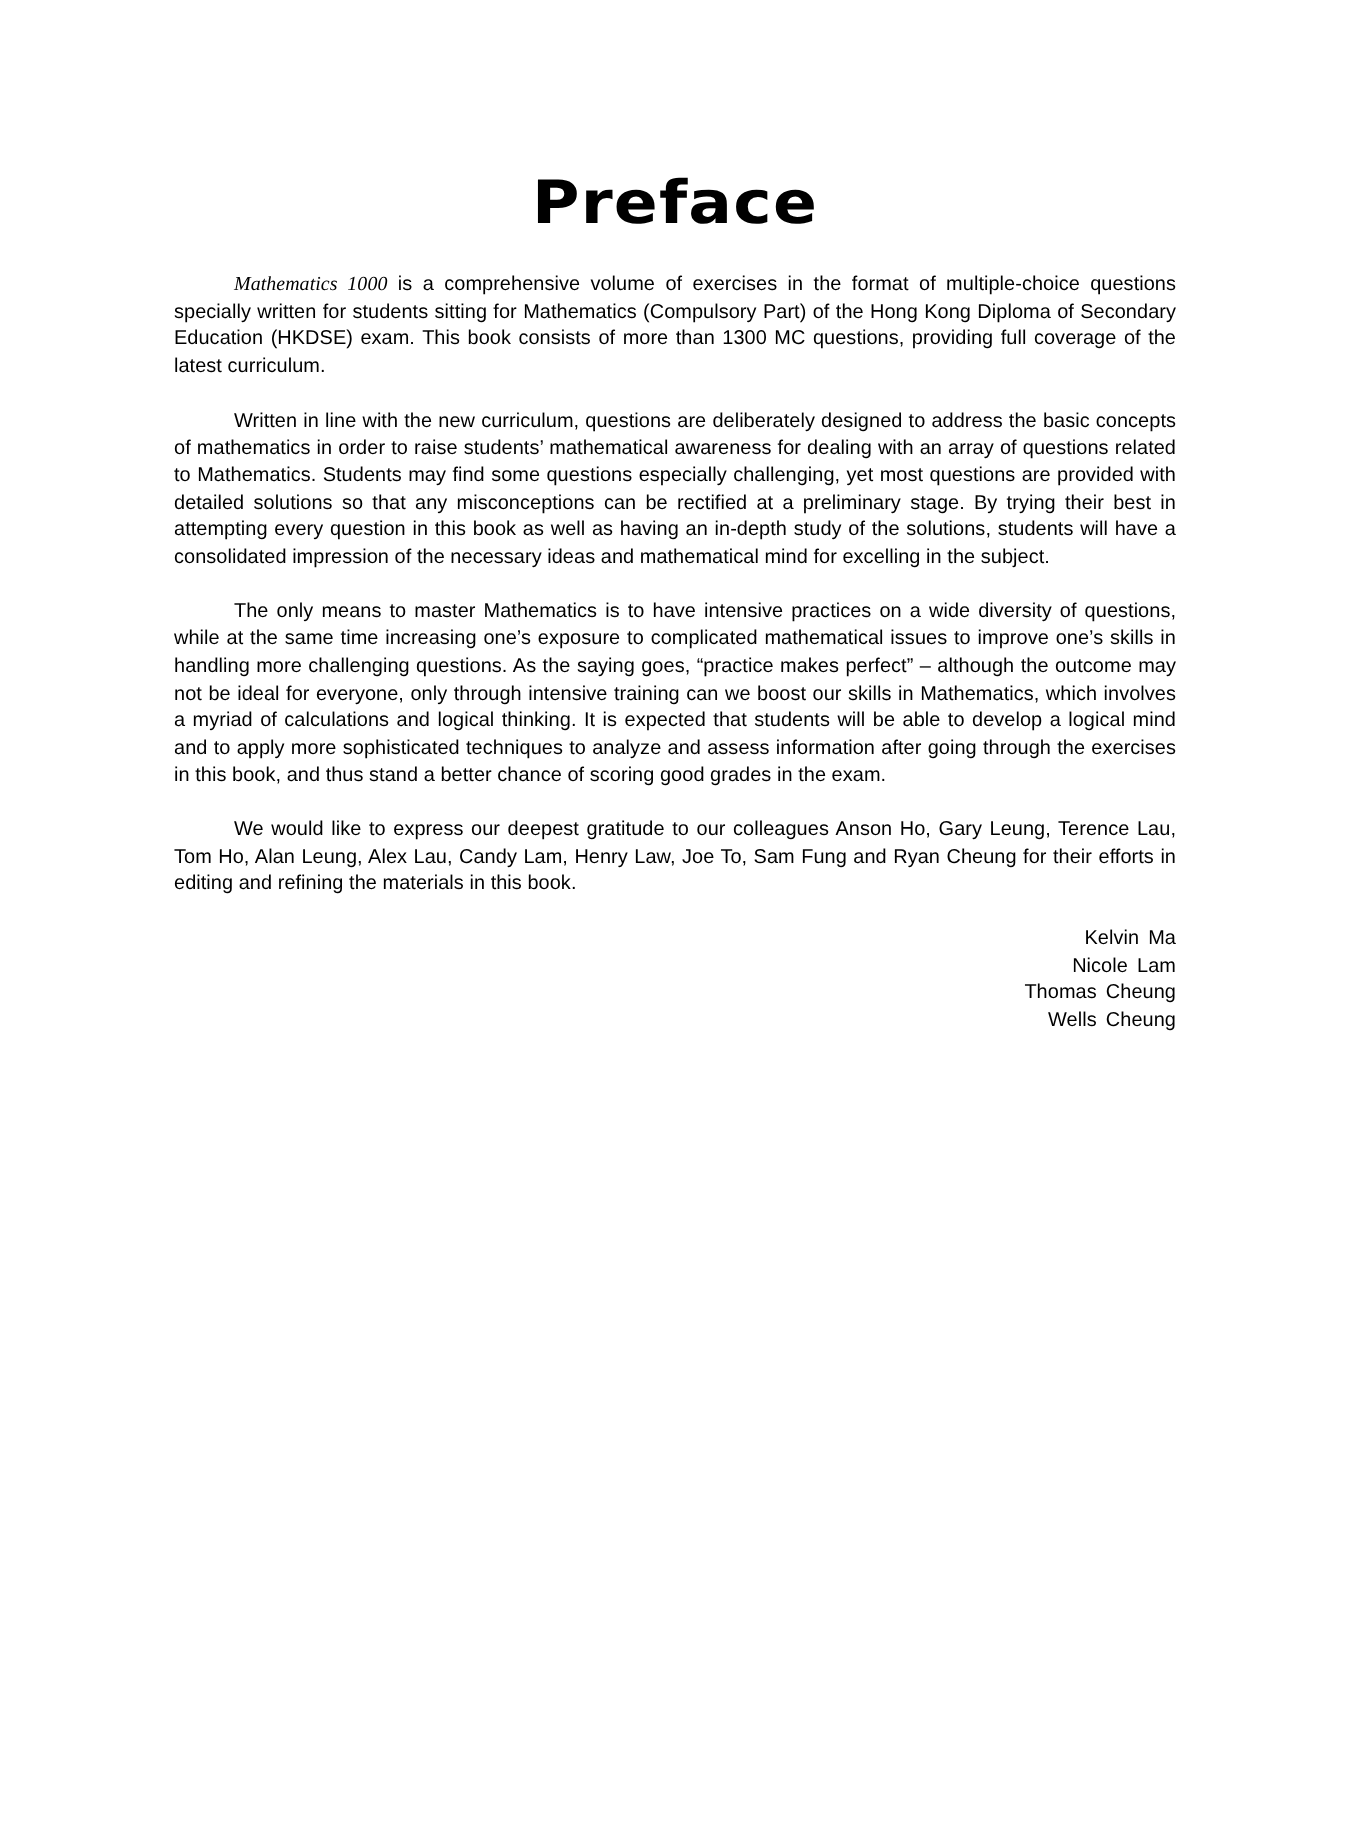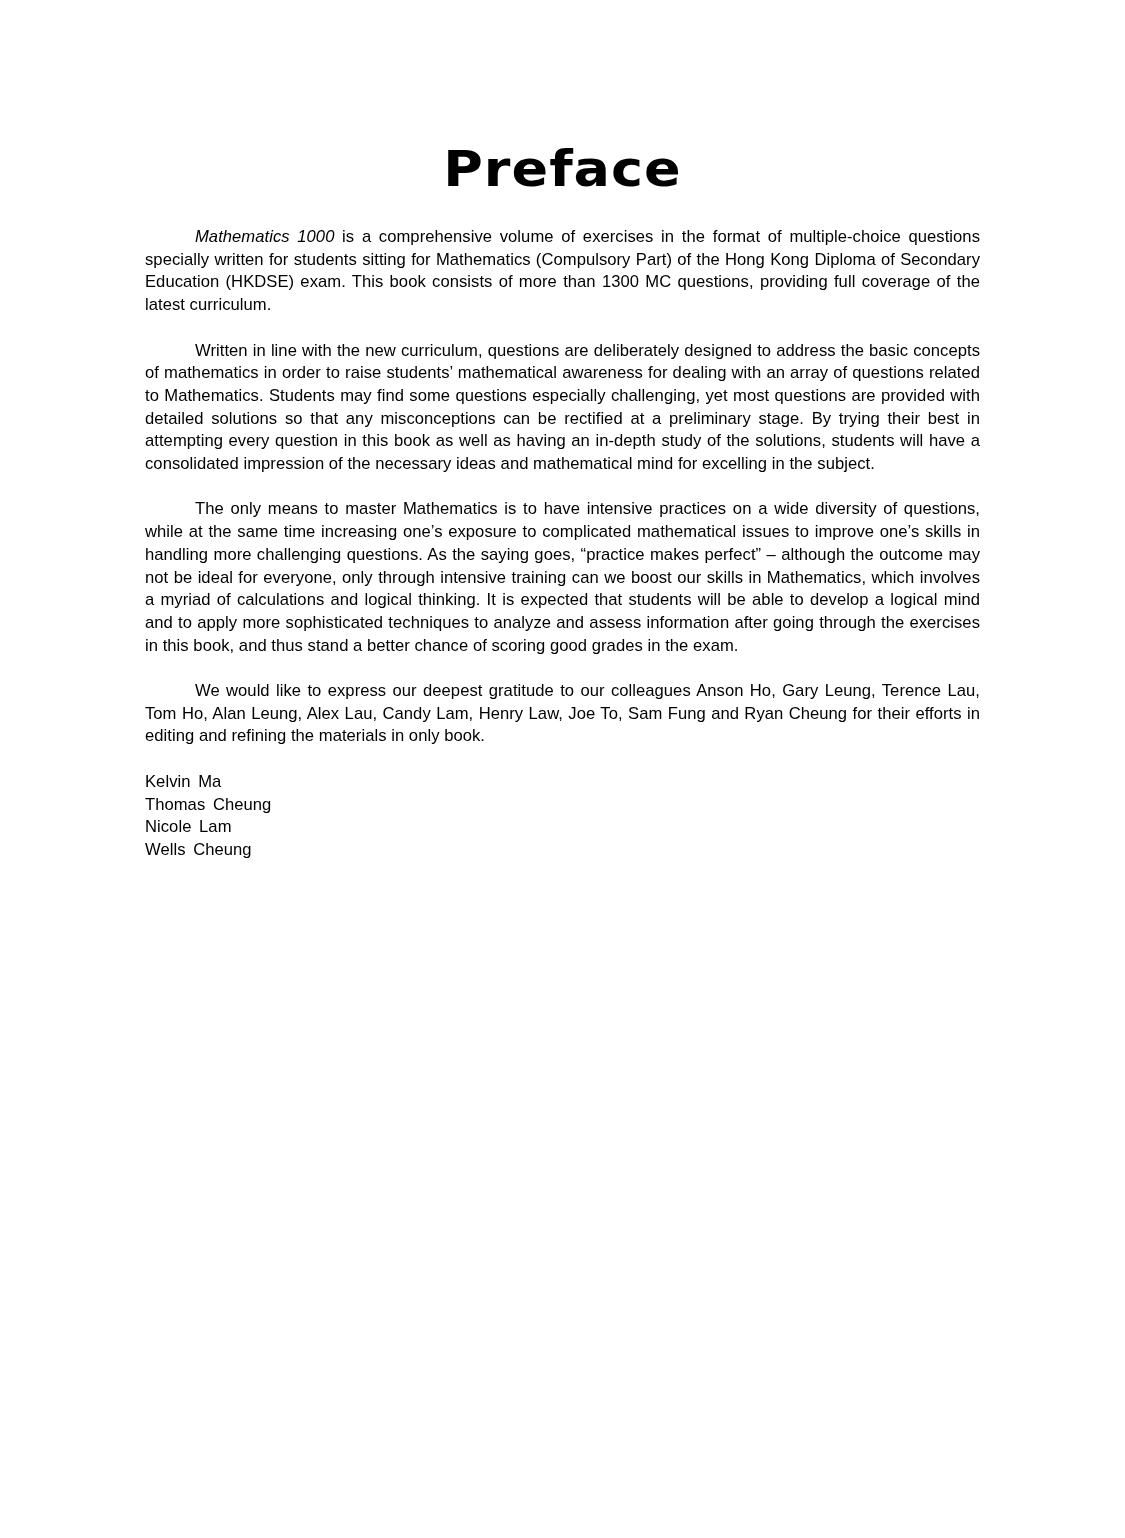--- a/index.html
+++ b/index.html
@@ -44,44 +44,46 @@
       line-height: 22.7px;
       text-align: justify;
       letter-spacing: 0.05px;
     }
     .para {
       margin: 0 0 22.7px 0;
       text-indent: 50px;
     }
     .para em {
       font-style: italic;
+      font-family: Liberation Serif, serif;
     }
     .signatures {
       margin-top: 0;
+      text-align: right;
       word-spacing: 3px;
     }
     .signatures div {
       line-height: 22.7px;
     }
   </style>
 </head>
 <body>
 
 <div class="page">
   <h1 class="title">Preface</h1>
 
   <div class="body-text">
     <p class="para"><em>Mathematics 1000</em><span> is a comprehensive volume of exercises in the format of multiple-choice questions specially written for students sitting for Mathematics (Compulsory Part) of the Hong Kong Diploma of Secondary Education (HKDSE) exam. This book consists of more than 1300 MC questions, providing full coverage of the latest curriculum.</span></p>
 
     <p class="para">Written in line with the new curriculum, questions are deliberately designed to address the basic concepts of mathematics in order to raise students’ mathematical awareness for dealing with an array of questions related to Mathematics. Students may find some questions especially challenging, yet most questions are provided with detailed solutions so that any misconceptions can be rectified at a preliminary stage. By trying their best in attempting every question in this book as well as having an in-depth study of the solutions, students will have a consolidated impression of the necessary ideas and mathematical mind for excelling in the subject.</p>
 
     <p class="para">The only means to master Mathematics is to have intensive practices on a wide diversity of questions, while at the same time increasing one’s exposure to complicated mathematical issues to improve one’s skills in handling more challenging questions. As the saying goes, “practice makes perfect” – although the outcome may not be ideal for everyone, only through intensive training can we boost our skills in Mathematics, which involves a myriad of calculations and logical thinking. It is expected that students will be able to develop a logical mind and to apply more sophisticated techniques to analyze and assess information after going through the exercises in this book, and thus stand a better chance of scoring good grades in the exam.</p>
 
-    <p class="para">We would like to express our deepest gratitude to our colleagues Anson Ho, Gary Leung, Terence Lau, Tom Ho, Alan Leung, Alex Lau, Candy Lam, Henry Law, Joe To, Sam Fung and Ryan Cheung for their efforts in editing and refining the materials in only book.</p>
+    <p class="para">We would like to express our deepest gratitude to our colleagues Anson Ho, Gary Leung, Terence Lau, Tom Ho, Alan Leung, Alex Lau, Candy Lam, Henry Law, Joe To, Sam Fung and Ryan Cheung for their efforts in editing and refining the materials in this book.</p>
 
     <div class="signatures">
       <div>Kelvin Ma</div>
+      <div>Nicole Lam</div>
       <div>Thomas Cheung</div>
-      <div>Nicole Lam</div>
       <div>Wells Cheung</div>
     </div>
   </div>
 </div>
 
 </body></html>

